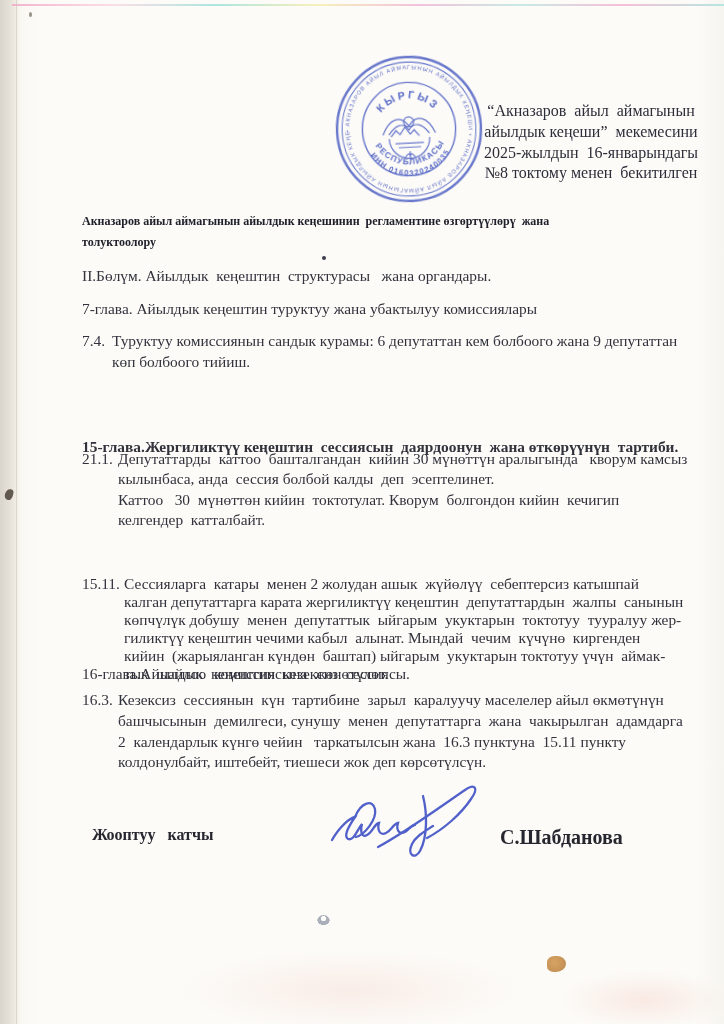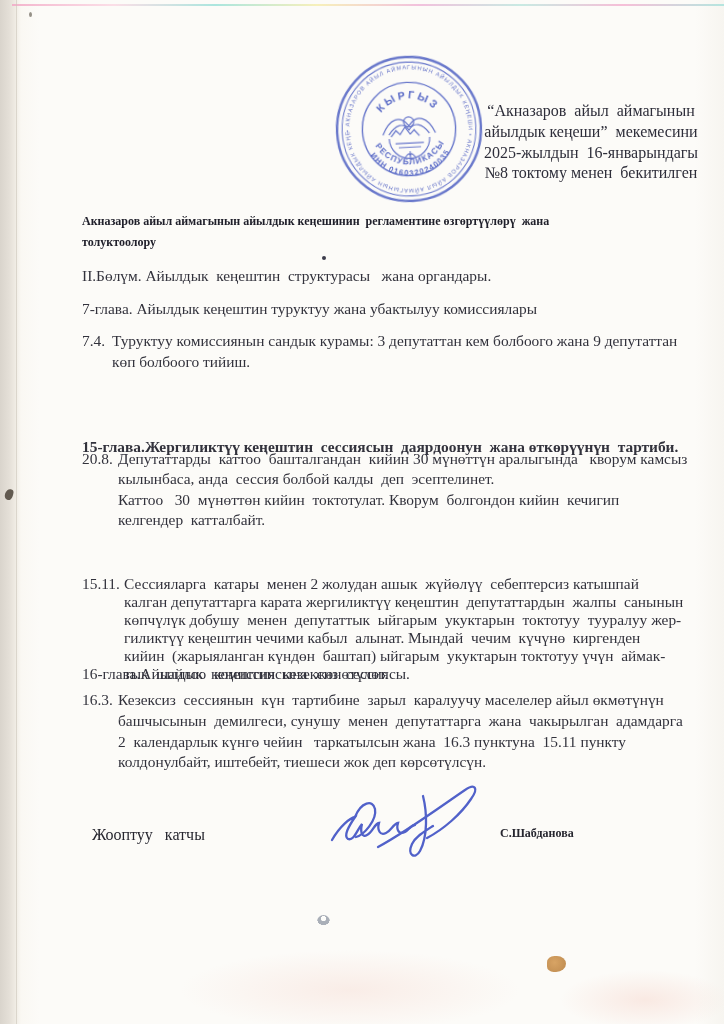--- a/index.html
+++ b/index.html
@@ -27,22 +27,22 @@
   .i74{top:331px;line-height:20.6px;padding-left:30px;}
   .i153{top:449px;line-height:20.4px;padding-left:36px;}
   .i1511{top:551px;line-height:17.9px;padding-left:42px;margin-top:24px;}
   .i163{top:690px;line-height:20.8px;padding-left:36px;}
 
   .stamp{position:absolute;left:333px;top:53px;width:152px;height:152px;transform:rotate(-3deg);
     filter:blur(.35px);opacity:.93;}
   .stamp text{font-family:"Liberation Sans","DejaVu Sans",sans-serif;}
 
   .sig{position:absolute;left:320px;top:774px;width:172px;height:98px;}
-  .footer-role{left:92px;top:826px;font-weight:normal;font-size:16px;color:#26262f;}
-  .footer-name{left:500px;top:826px;font-weight:bold;font-size:12px;color:#26262f;}
+  .footer-role{left:92px;top:826px;font-weight:bold;font-size:16px;color:#26262f;}
+  .footer-name{left:500px;top:826px;font-weight:bold;font-size:20px;color:#26262f;}
 
   .speck{position:absolute;border-radius:50%;}
   .sp-dot{left:322px;top:256px;width:4px;height:4px;background:#3c3c4c;}
   .sp-left{left:5px;top:489px;width:8px;height:11px;background:#4a4237;border-radius:60% 40% 50% 50%;transform:rotate(15deg);opacity:.85;}
   .sp-topleft{left:29px;top:12px;width:3px;height:5px;background:#6a6458;opacity:.7;}
   .sp-staple{left:317px;top:915px;width:13px;height:13px;opacity:.8;
     background:radial-gradient(circle at 50% 28%,#fdfdfb 0 2.6px,#959ca8 2.8px 6.5px,transparent 6.6px);}
   .sp-brown{left:547px;top:956px;width:19px;height:16px;background:radial-gradient(circle at 40% 40%,#d49a54,#b57c3b);border-radius:45% 55% 60% 40%;opacity:.9;}
 </style>
 </head>
@@ -96,28 +96,28 @@
 №8 токтому менен  бекитилген</div>
 
   <div class="t doc-title">Акназаров айыл аймагынын айылдык кеңешинин  регламентине өзгөртүүлөрү  жана
 толуктоолору</div>
 
   <div class="t h sec2">II.Бөлүм. Айылдык  кеңештин  структурасы   жана органдары.</div>
   <div class="t h ch7">7-глава. Айылдык кеңештин туруктуу жана убактылуу комиссиялары</div>
 
   <div class="item i74">
     <span class="num">7.4.</span>
-    <span class="body">Туруктуу комиссиянын сандык курамы: 3 депутаттан кем болбоого жана 9 депутаттан
+    <span class="body">Туруктуу комиссиянын сандык курамы: 6 депутаттан кем болбоого жана 9 депутаттан
 көп болбоого тийиш.</span>
   </div>
 
   <div class="t h ch15">15-глава.Жергиликтүү кеңештин  сессиясын  даярдоонун  жана өткөрүүнүн  тартиби.</div>
 
   <div class="item i153">
-    <span class="num">20.8.</span>
+    <span class="num">21.1.</span>
     <span class="body">Депутаттарды  каттоо  башталгандан  кийин 30 мүнөттүн аралыгында   кворум камсыз
 кылынбаса, анда  сессия болбой калды  деп  эсептелинет.
 Каттоо   30  мүнөттөн кийин  токтотулат. Кворум  болгондон кийин  кечигип
 келгендер  катталбайт.</span>
   </div>
 
   <div class="item i1511">
     <span class="num">15.11.</span>
     <span class="body">Сессияларга  катары  менен 2 жолудан ашык  жүйөлүү  себептерсиз катышпай
 калган депутаттарга карата жергиликтүү кеңештин  депутаттардын  жалпы  санынын

